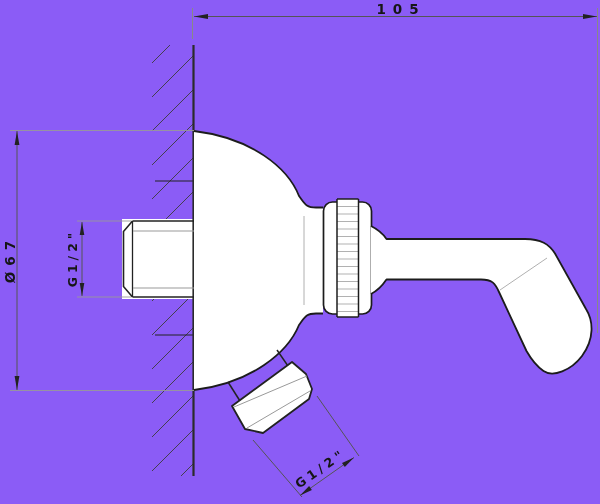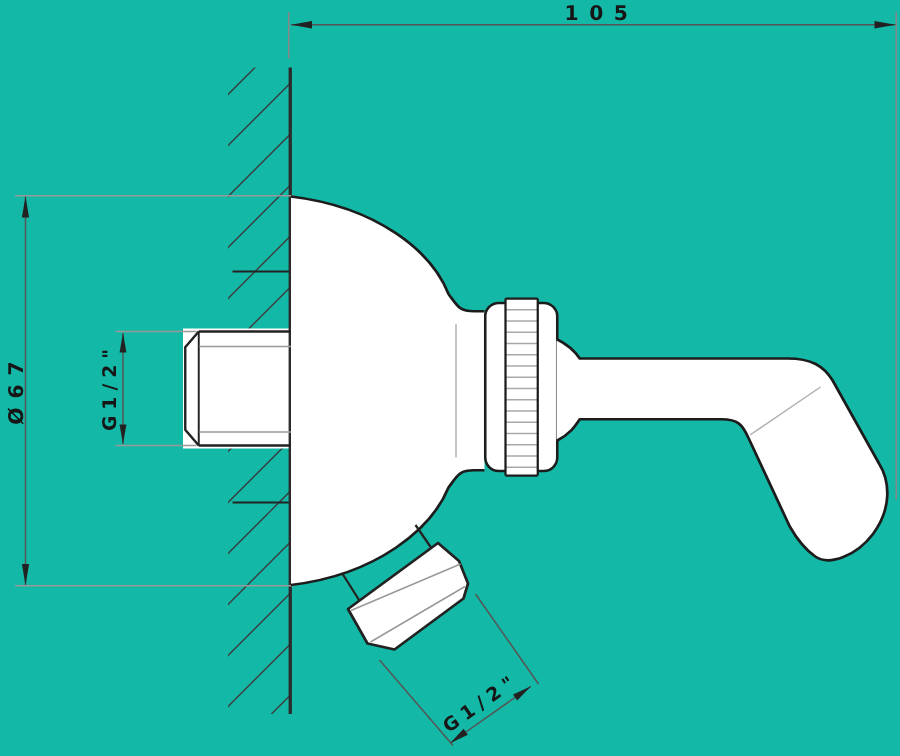--- a/index.html
+++ b/index.html
@@ -1,16 +1,16 @@
 <!DOCTYPE html>
 <html><head>
 <meta charset="utf-8">
 <style>
   html,body{margin:0;padding:0;background:#f2f2f2;}
-  .page{width:600px;height:504px;background:#14b8a6;position:relative;overflow:hidden;
+  .page{width:600px;height:504px;background:#8b5cf6;position:relative;overflow:hidden;
         font-family:"DejaVu Sans","Liberation Sans",sans-serif;}
   svg{display:block;}
   text{font-family:"DejaVu Sans","Liberation Sans",sans-serif;font-weight:bold;fill:#161616;}
   .dim-label{font-size:13.5px;}
   .dim-label-sm{font-size:12.5px;}
 </style>
 </head>
 <body>
 
 <div class="page">

